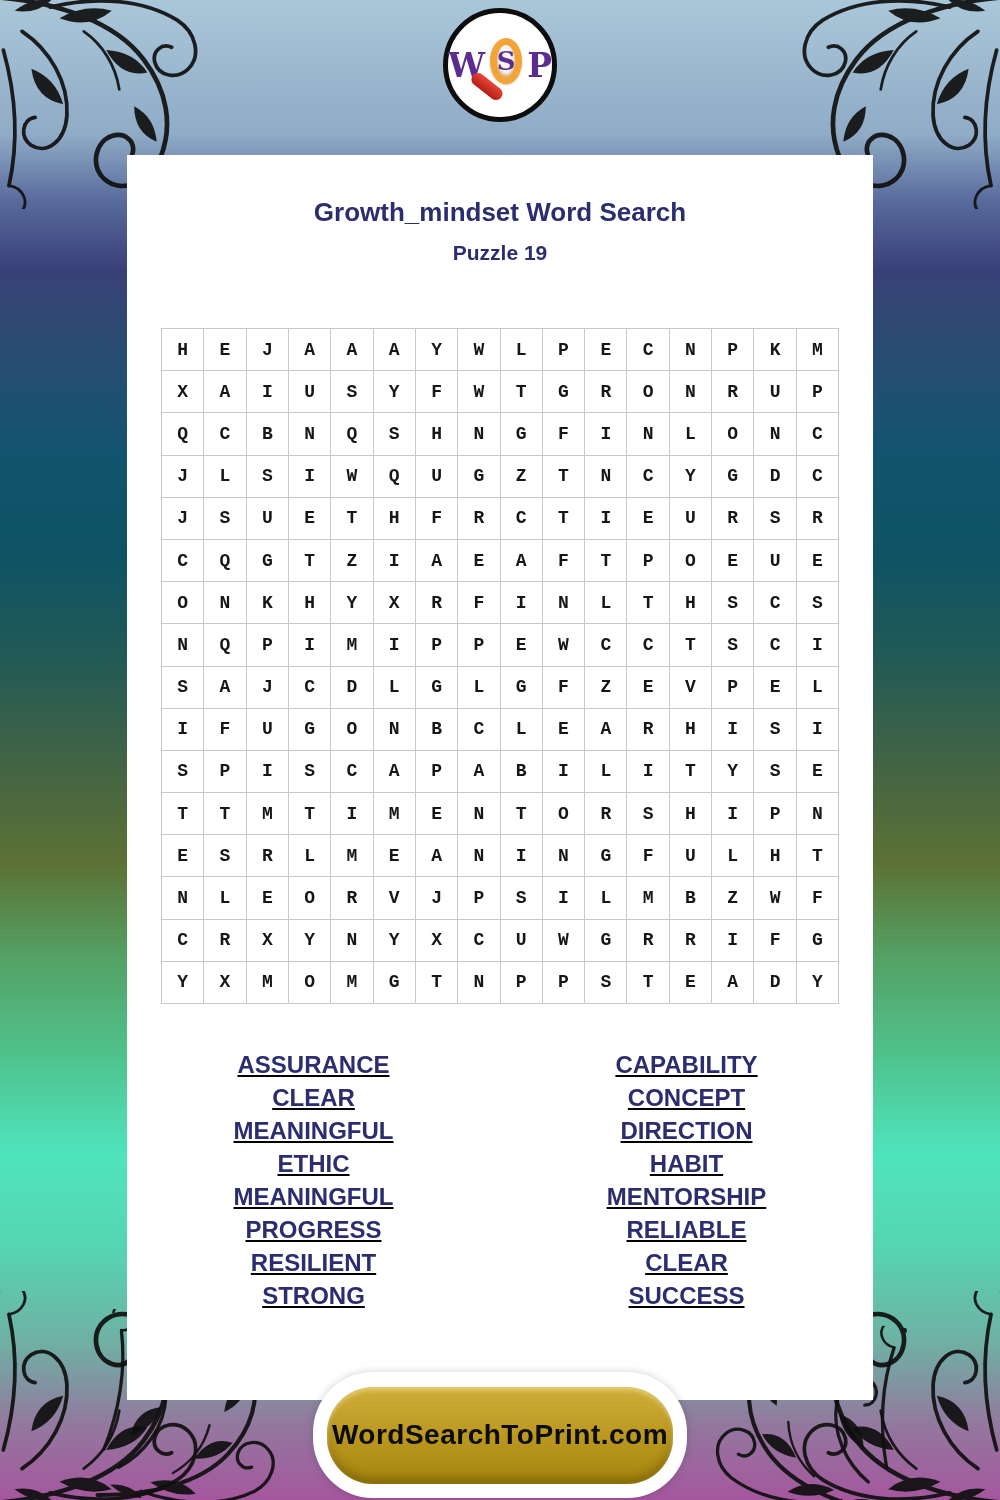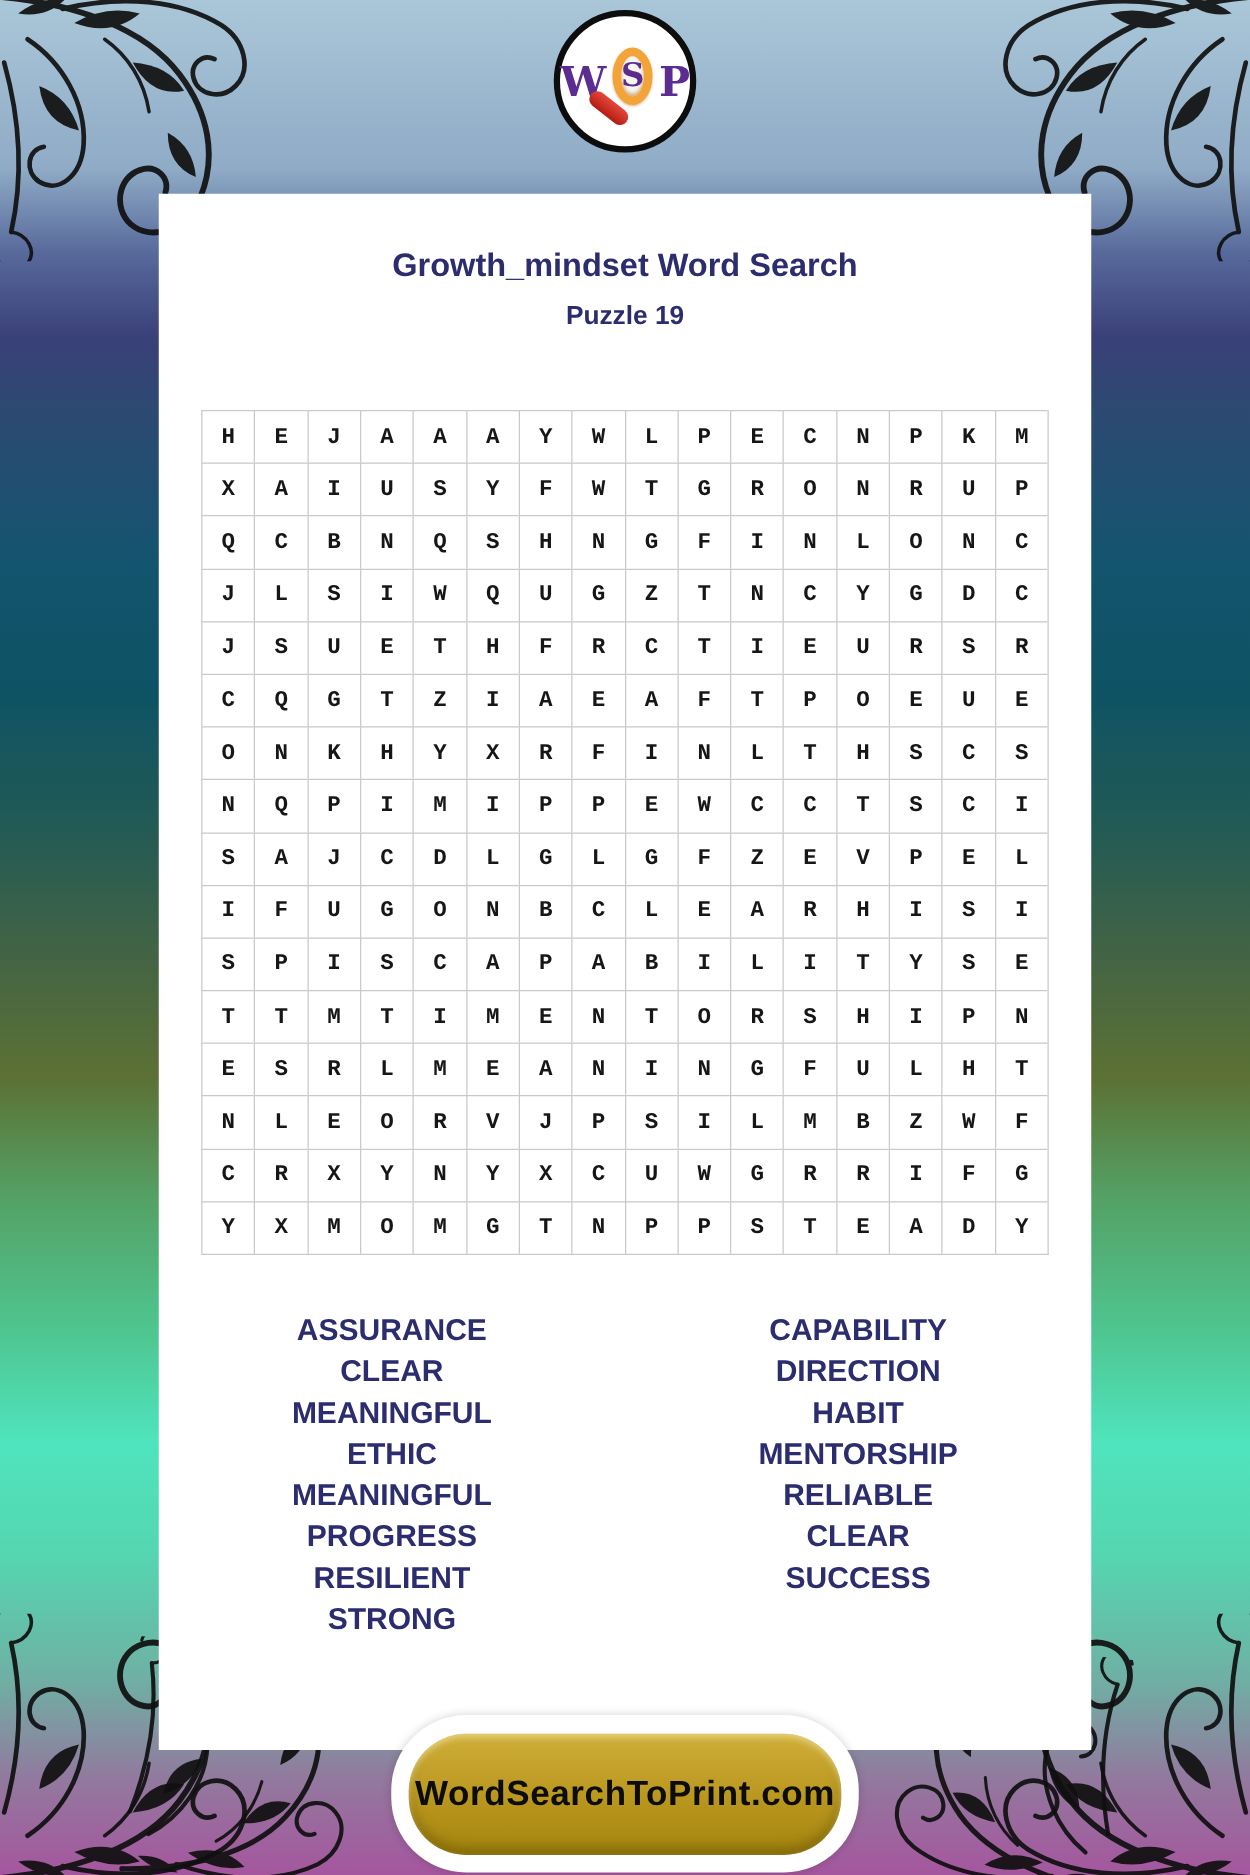--- a/index.html
+++ b/index.html
@@ -147,20 +147,21 @@
   
   .words {
     position: absolute;
     left: 0; top: 893px;
     width: 100%;
     display: flex;
   }
   .word-col {
     width: 50%;
     text-align: center;
+    text-decoration: underline;
   }
   .word {
     font-size: 24px;
     font-weight: bold;
     color: #2b2d6e;
     line-height: 33px;
   }
 
   
   .footer-blob {
@@ -504,20 +505,21 @@
           <div class="word">CLEAR</div>
           <div class="word">MEANINGFUL</div>
           <div class="word">ETHIC</div>
           <div class="word">MEANINGFUL</div>
           <div class="word">PROGRESS</div>
           <div class="word">RESILIENT</div>
           <div class="word">STRONG</div>
         </div>
       <div class="word-col">
           <div class="word">CAPABILITY</div>
+          <div class="word">CONCEPT</div>
           <div class="word">DIRECTION</div>
           <div class="word">HABIT</div>
           <div class="word">MENTORSHIP</div>
           <div class="word">RELIABLE</div>
           <div class="word">CLEAR</div>
           <div class="word">SUCCESS</div>
         </div>
     </div>
 
   </div>

